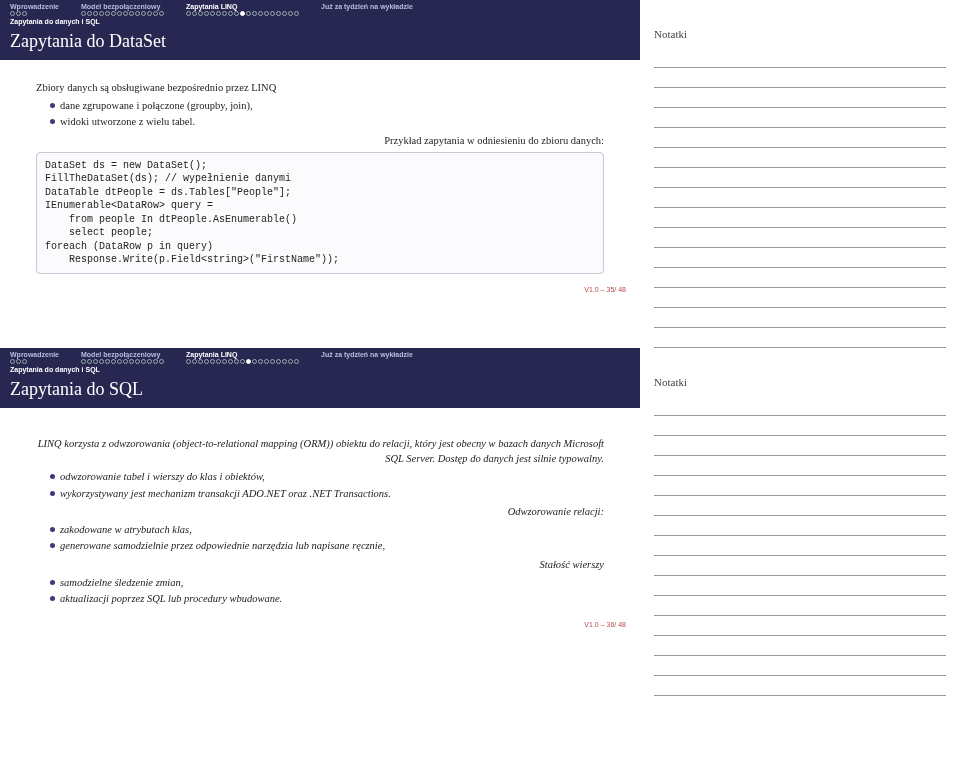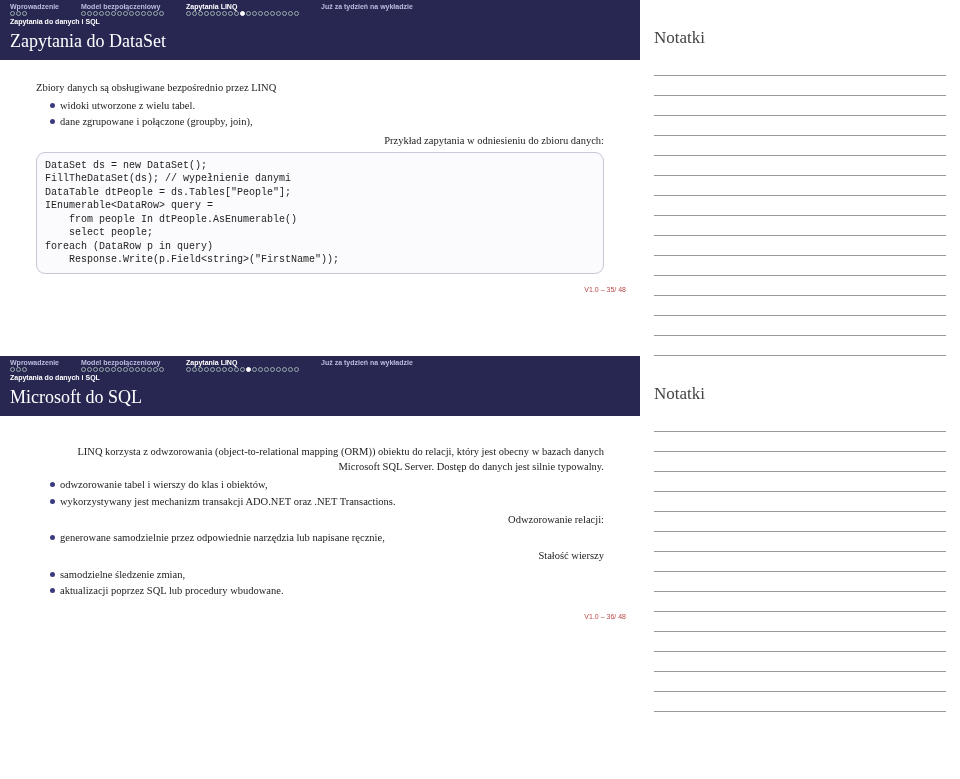--- a/index.html
+++ b/index.html
@@ -16,21 +16,21 @@
   .slide {
     width: 640px;
     background: #fff;
     position: relative;
   }
   .notes-col {
     width: 320px;
     padding: 28px 14px 0 14px;
   }
   .notes-title {
-    font-size: 17px;
+    font-size: 11px;
     color: #444;
     margin-bottom: 8px;
   }
   .note-line {
     border-bottom: 0.6px solid #999;
     height: 20px;
     width: 100%;
   }
   
   .hdr {
@@ -81,39 +81,39 @@
     content: '';
     position: absolute;
     left: 0; top: 5px;
     width: 5px; height: 5px;
     background: #3a3a80;
     border-radius: 50%;
   }
   .para { margin-bottom: 3px; text-align: right; }
   .code-box {
     border: 0.5px solid #c9c9d8;
-    border-radius: 9px;
+    border-radius: 4px;
     background: #fbfbfd;
     font-family: 'Courier New', monospace;
     font-size: 10px;
     padding: 6px 8px;
     white-space: pre;
     margin: 4px 0 0 0;
     line-height: 1.35;
     color: #222;
     box-shadow: 0 0 1px rgba(0,0,0,.08) inset;
   }
   .footer {
     text-align: right;
     font-size: 7px;
     color: #b74848;
     padding: 6px 14px 6px 0;
     font-family: Arial, sans-serif;
   }
-  .slide2 .slide-body { padding-top: 28px; }
+  .slide2 .slide-body { padding-top: 28px; font-style: italic; }
 </style>
 </head>
 <body>
 
 <div class="slide-pair">
 
   <div class="slide-row">
     <div class="slide">
       <div class="hdr">
         <div class="hdr-sections" id="hdr1-sections">
@@ -171,22 +171,22 @@
             <div class="hdr-sec">
               <div class="hdr-sec-label">Już za tydzień na wykładzie</div>
             </div>
           </div>
         <div class="hdr-sub">Zapytania do danych i SQL</div>
       </div>
       <div class="slide-title">Zapytania do DataSet</div>
       <div class="slide-body">
         <div class="lead">Zbiory danych są obsługiwane bezpośrednio przez LINQ</div>
         <ul class="bul" id="s1-bul">
+            <li>dane zgrupowane i połączone (groupby, join),</li>
             <li>widoki utworzone z wielu tabel.</li>
-            <li>dane zgrupowane i połączone (groupby, join),</li>
           </ul>
         <div class="para">Przykład zapytania w odniesieniu do zbioru danych:</div>
         <div class="code-box">DataSet ds = new DataSet();
 FillTheDataSet(ds); // wypełnienie danymi
 DataTable dtPeople = ds.Tables["People"];
 IEnumerable&lt;DataRow&gt; query =
     from people In dtPeople.AsEnumerable()
     select people;
 foreach (DataRow p in query)
     Response.Write(p.Field&lt;string&gt;("FirstName"));</div>
@@ -269,29 +269,30 @@
                 <span class="dot"></span>
                 <span class="dot"></span>
               </div>
             </div>
             <div class="hdr-sec">
               <div class="hdr-sec-label">Już za tydzień na wykładzie</div>
             </div>
           </div>
         <div class="hdr-sub">Zapytania do danych i SQL</div>
       </div>
-      <div class="slide-title">Microsoft do SQL</div>
+      <div class="slide-title">Zapytania do SQL</div>
       <div class="slide-body">
         <div class="para">LINQ korzysta z odwzorowania (object-to-relational mapping (ORM)) obiektu do relacji, który jest obecny w bazach danych Microsoft SQL Server. Dostęp do danych jest silnie typowalny.</div>
         <ul class="bul" id="s2-b1">
             <li>odwzorowanie tabel i wierszy do klas i obiektów,</li>
             <li>wykorzystywany jest mechanizm transakcji ADO.NET oraz .NET Transactions.</li>
           </ul>
         <div class="para">Odwzorowanie relacji:</div>
         <ul class="bul" id="s2-b2">
+            <li>zakodowane w atrybutach klas,</li>
             <li>generowane samodzielnie przez odpowiednie narzędzia lub napisane ręcznie,</li>
           </ul>
         <div class="para">Stałość wierszy</div>
         <ul class="bul" id="s2-b3">
             <li>samodzielne śledzenie zmian,</li>
             <li>aktualizacji poprzez SQL lub procedury wbudowane.</li>
           </ul>
       </div>
       <div class="footer">V1.0 – 36/ 48</div>
     </div>

